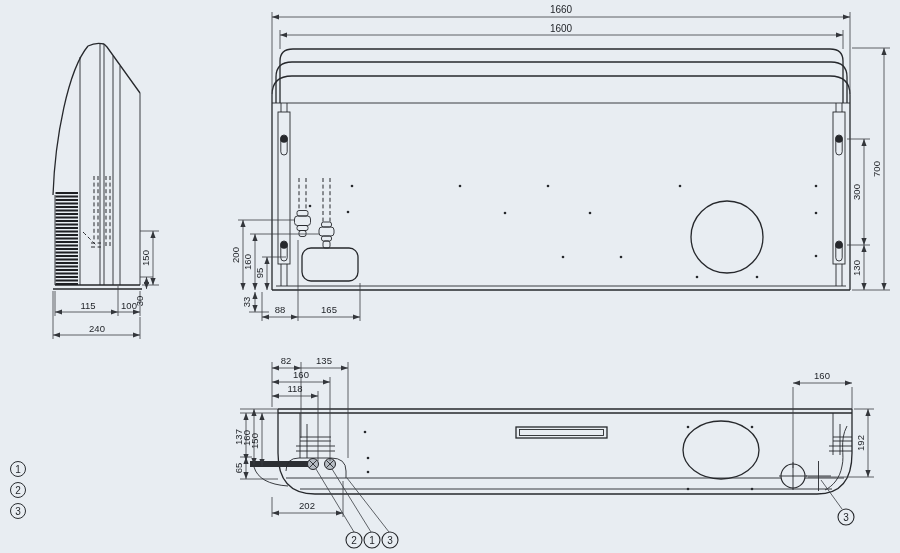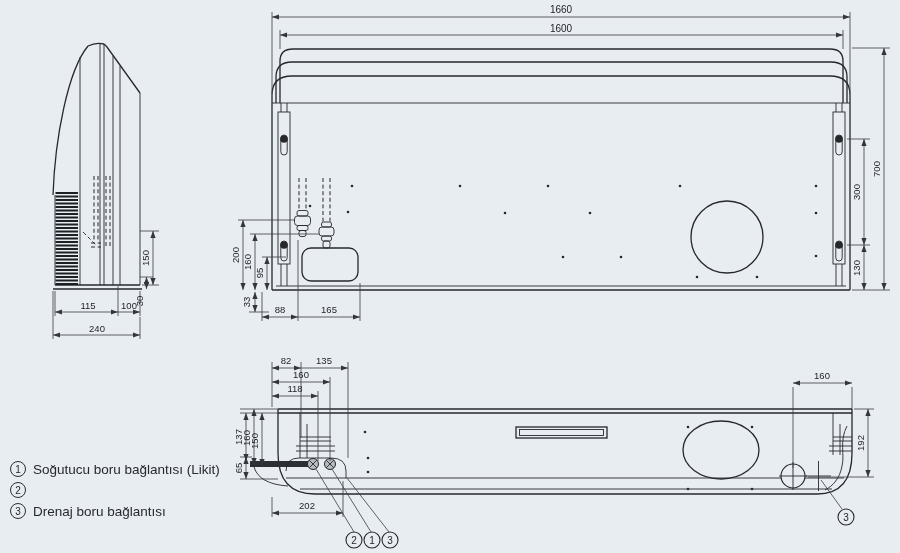--- a/index.html
+++ b/index.html
@@ -236,23 +236,21 @@
     <g>
       <circle cx="846" cy="517" r="8" fill="#e8edf2" stroke="#26282c" stroke-width="1.1"></circle>
       <text class="ctxt" x="846" y="520.5" text-anchor="middle">3</text>
     </g>
   </g>
 </svg>
 
   <div class="legend">
     <div class="legend-row">
       <span class="cnum">1</span>
-      <span>Soğutucu boru bağlantısı (Likit)</span>
     </div>
     <div class="legend-row">
       <span class="cnum">2</span>
     </div>
     <div class="legend-row">
       <span class="cnum">3</span>
-      <span>Drenaj boru bağlantısı</span>
     </div>
   </div>
 </div>
 
 </body></html>

